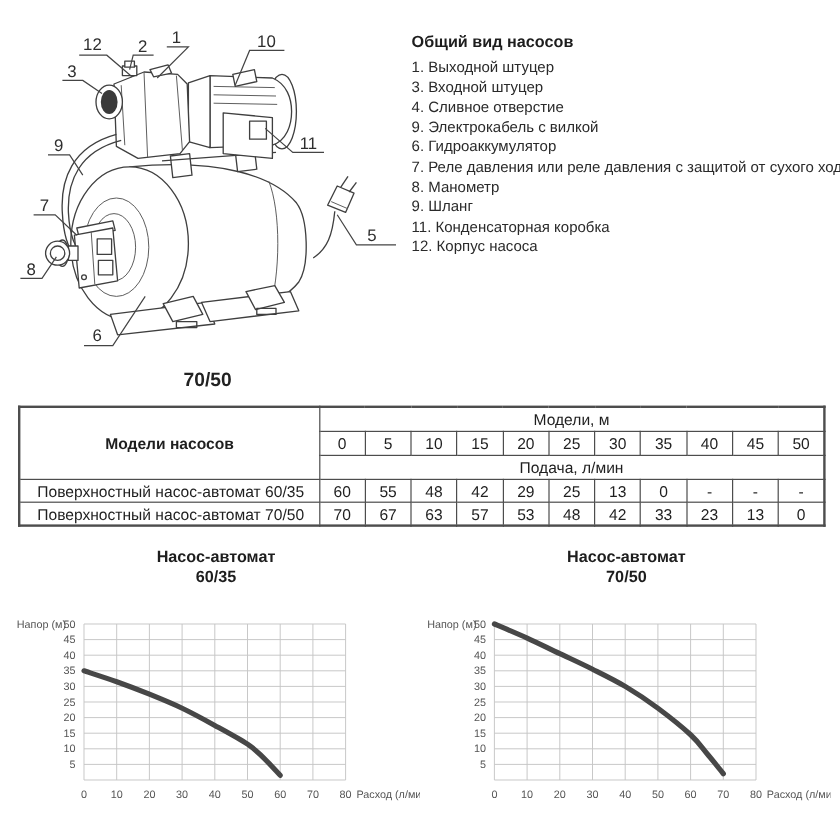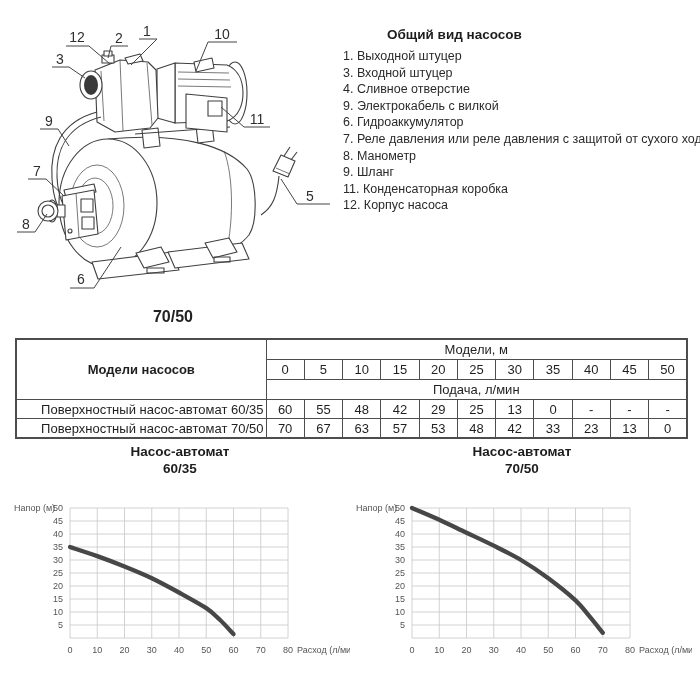--- a/index.html
+++ b/index.html
@@ -10,35 +10,35 @@
   #diagram-svg{position:absolute;left:0;top:0;}
   #diagram-svg .ln{fill:none;stroke:#3f3f3f;stroke-width:1.1;stroke-linejoin:round;}
   #diagram-svg .lnw{fill:#fff;stroke:#3f3f3f;stroke-width:1.1;stroke-linejoin:round;}
   #diagram-svg .thin{fill:none;stroke:#575757;stroke-width:0.8;}
   #diagram-svg .leader{fill:none;stroke:#444;stroke-width:1;}
   #diagram-svg text.callout{font-size:14px;fill:#2e2e2e;}
   #diagram-svg text.caption{font-size:16px;font-weight:bold;fill:#222;}
 
   
   .legend{position:absolute;left:343px;top:27px;width:355px;}
-  .legend-title{font-size:13.5px;font-weight:bold;margin-bottom:6px;color:#1d1d1d;margin-left:44px;}
+  .legend-title{font-size:13.5px;font-weight:bold;margin-bottom:6px;color:#1d1d1d;}
   .legend-item{font-size:12.5px;line-height:16.6px;white-space:nowrap;color:#2a2a2a;}
 
   
   .spec-table-wrap{position:absolute;left:15px;top:338px;width:673px;}
   table.spec{border-collapse:collapse;width:673px;table-layout:fixed;border:2px solid #4d4d4d;}
   table.spec td{border:1px solid #4d4d4d;font-size:13px;text-align:center;padding:0 2px;
     white-space:nowrap;overflow:hidden;color:#1f1f1f;}
   table.spec td.model-h{font-weight:bold;}
-  table.spec td.model-cell{text-align:right;padding-left:4px;}
+  table.spec td.model-cell{text-align:center;padding-left:4px;}
   table.spec tr.hrow td{height:19px;}
   table.spec tr.drow td{height:18px;}
 
   
-  .chart{position:absolute;top:443px;width:340px;}
+  .chart{position:absolute;top:455px;width:340px;}
   .chart.c0{left:10px;} .chart.c1{left:352px;}
   .chart-title{text-align:center;font-size:13.5px;font-weight:bold;line-height:17px;color:#1d1d1d;}
   .chart svg{display:block;margin-top:17px;}
   .chart svg text{font-size:9px;fill:#555;}
   .chart svg .grid{stroke:#c6c6c6;stroke-width:0.8;fill:none;}
   .chart svg .curve{stroke:#474747;stroke-width:4.3;fill:none;stroke-linecap:round;stroke-linejoin:round;}
 </style>
 </head>
 <body>
 

